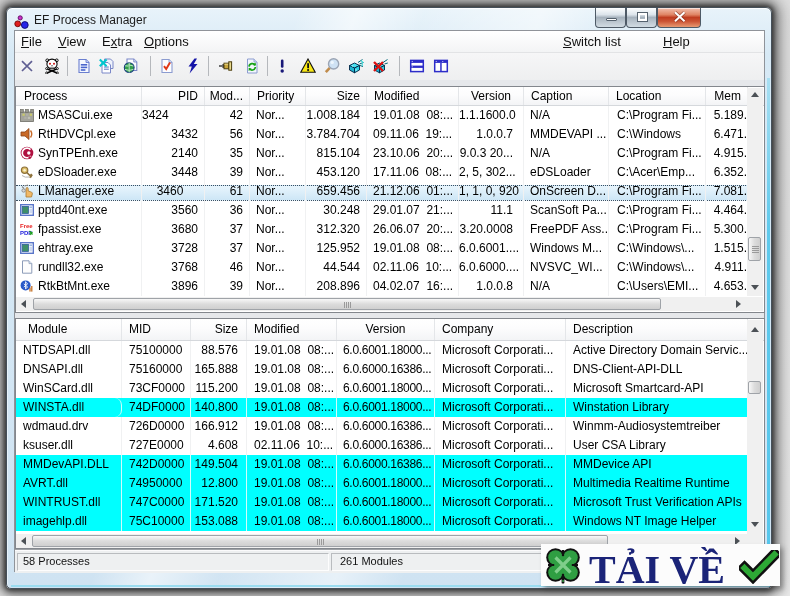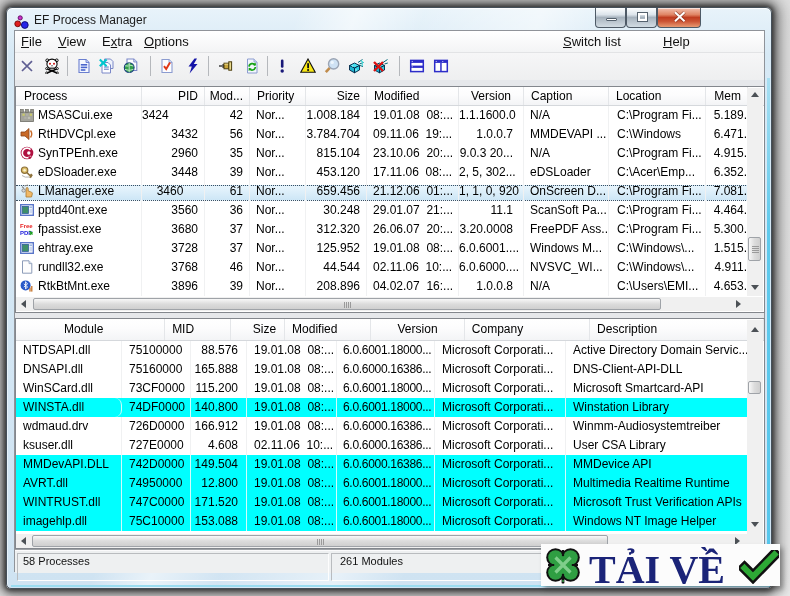--- a/index.html
+++ b/index.html
@@ -44,21 +44,21 @@
 .pnm{font-size:12px;}
 .vsb{position:absolute;right:1px;width:16px;background:#f0f0f0;}
 .hsb{position:absolute;left:1px;bottom:1px;height:14px;background:#f0f0f0;}
 .sbthumbv{position:absolute;left:1px;width:13px;background:linear-gradient(to right,#f8f8f8,#dcdcdc 50%,#cfcfcf);border:1px solid #9fa3a8;border-radius:2px;}
 .sbthumbh{position:absolute;top:1px;height:12px;background:linear-gradient(to bottom,#f8f8f8,#dcdcdc 50%,#cfcfcf);border:1px solid #9fa3a8;border-radius:2px;}
 .arr{position:absolute;width:0;height:0;}
 .grip{position:absolute;top:3px;width:8px;height:6px;background:repeating-linear-gradient(to right,#9a9a9a 0,#9a9a9a 1px,transparent 1px,transparent 2px);}
 .gripv{position:absolute;left:3px;width:7px;height:8px;background:repeating-linear-gradient(to bottom,#9a9a9a 0,#9a9a9a 1px,transparent 1px,transparent 2px);}
 #splitter{position:absolute;left:0;top:282px;width:749px;height:5px;background:#e6e8eb;}
 #statusbar{position:absolute;left:0;top:518px;width:749px;height:24px;background:#eef0f1;border-top:1px solid #9da1a5;box-shadow:inset 0 1px 0 #fbfbfc;font-size:11px;color:#111;}
-.spane{position:absolute;top:3px;height:28px;border:1px solid;border-color:#b9bcbf #fdfdfd #fdfdfd #b9bcbf;line-height:14px;padding-left:5px;}
+.spane{position:absolute;top:3px;height:18px;border:1px solid;border-color:#b9bcbf #fdfdfd #fdfdfd #b9bcbf;line-height:14px;padding-left:5px;}
 #logo{position:absolute;left:541px;top:544px;width:239px;height:42px;background:#fcfcfc;box-shadow:3px 4px 5px rgba(60,60,60,0.45);}
 #logotxt{position:absolute;left:48px;top:8px;font-family:"Liberation Serif",serif;font-weight:bold;font-size:40px;line-height:36px;color:#1b2478;}
 #redge{position:absolute;right:1px;top:70px;width:3px;height:509px;background:linear-gradient(to bottom,#a8dff2,#5ec9ec 30%,#55c6ec);}
 #bedge{position:absolute;left:4px;bottom:1px;width:758px;height:2px;background:#9adcf0;}
 </style></head>
 <body>
 <div id="stage">
 <div id="win">
  <div id="glassstreak"></div>
  <div id="appico"><svg width="17" height="16" viewBox="0 0 17 16">
@@ -260,21 +260,21 @@
             <div class="c" style="width:97px;padding-left:8px;">C:\Windows</div>
             <div class="c" style="width:42px;text-align:right;padding-right:0px;">6.471.</div>
           </div>
           <div class="trow" style="top:57px;">
             <div class="c" style="width:126px;padding-left:4px;"><span class="pic"><svg width="14" height="14" viewBox="0 0 14 14">
                   <circle cx="7" cy="7" r="6.3" fill="#b01040"></circle>
                   <path d="M10.5 3.6 A4.8 4.8 0 1 0 10.8 10" fill="none" stroke="#fff" stroke-width="1.7"></path>
                   <circle cx="8.8" cy="7" r="1.7" fill="#fff"></circle>
                   <circle cx="9.8" cy="11.6" r="1.3" fill="#b01040"></circle>
                 </svg></span><span class="pnm">SynTPEnh.exe</span></div>
-            <div class="c" style="width:63px;text-align:right;padding-right:6px;">2960</div>
+            <div class="c" style="width:63px;text-align:right;padding-right:6px;">2140</div>
             <div class="c" style="width:45px;text-align:right;padding-right:6px;">35</div>
             <div class="c" style="width:56px;padding-left:6px;">Nor...</div>
             <div class="c" style="width:61px;text-align:right;padding-right:6px;">815.104</div>
             <div class="c" style="width:92px;padding-left:6px;">23.10.06&nbsp; 20:...</div>
             <div class="c" style="width:65px;text-align:right;padding-right:10px;">9.0.3 20...</div>
             <div class="c" style="width:85px;padding-left:6px;">N/A</div>
             <div class="c" style="width:97px;padding-left:8px;">C:\Program Fi...</div>
             <div class="c" style="width:42px;text-align:right;padding-right:0px;">4.915.</div>
           </div>
           <div class="trow" style="top:76px;">
@@ -408,21 +408,21 @@
               <div class="grip" style="left:310px;"></div>
             </div>
   <div class="arr" style="left:720px;top:3px;border-top:4px solid transparent;border-bottom:4px solid transparent;border-left:5px solid #4c5156;"></div>
 </div>
 <div style="position:absolute;right:1px;bottom:1px;width:16px;height:14px;background:#f0f0f0;"></div>
 
   </div>
   <div id="splitter"></div>
   <div class="tbl" id="t2">
     <div class="thead">
-            <div class="hc" style="width:106px;padding-left:0;margin-left:48px;">Module</div>
+            <div class="hc" style="width:106px;padding-left:12px;">Module</div>
             <div class="hc" style="width:69px;padding-left:7px;">MID</div>
             <div class="hc" style="width:56px;text-align:right;padding-right:8px;">Size</div>
             <div class="hc" style="width:90px;padding-left:7px;">Modified</div>
             <div class="hc" style="width:98px;text-align:center;">Version</div>
             <div class="hc" style="width:131px;padding-left:7px;">Company</div>
             <div class="hc" style="width:182px;padding-left:7px;">Description</div>
           </div>
     <div class="trow2" style="top:22px;">
             <div class="c" style="width:106px;padding-left:7px;">NTDSAPI.dll</div>
             <div class="c" style="width:69px;padding-left:7px;">75100000</div>

